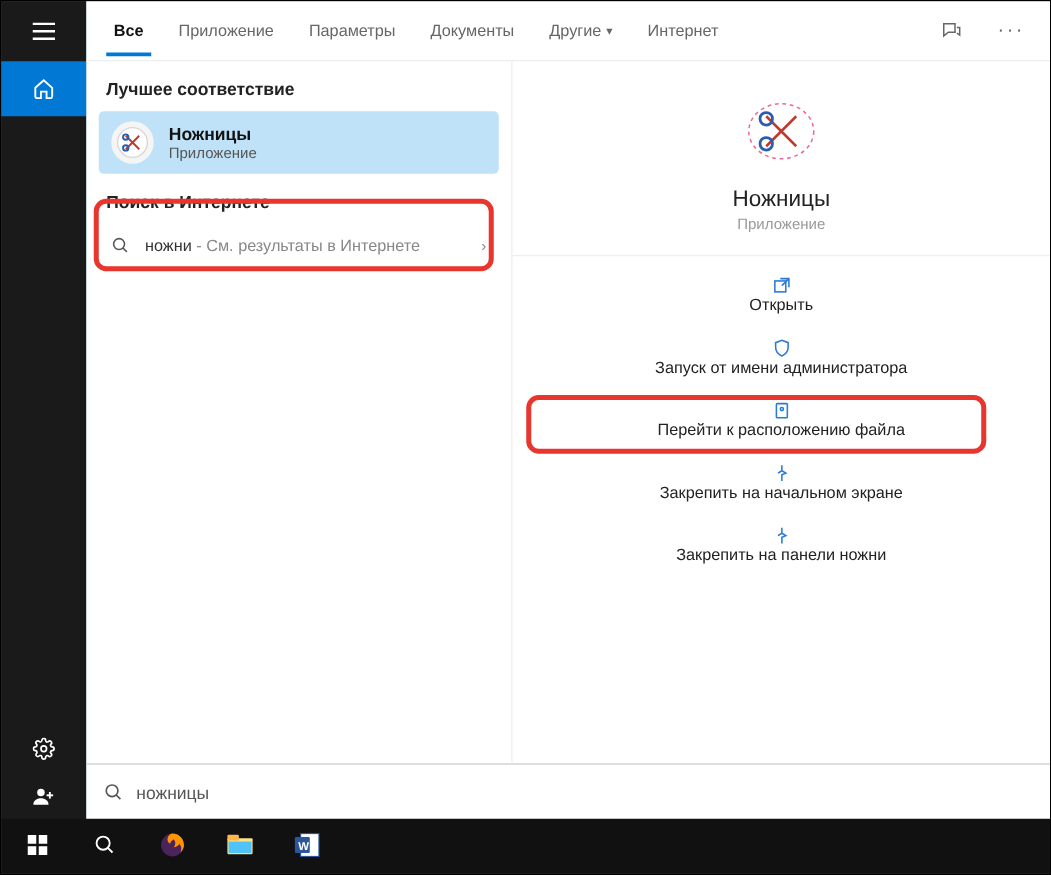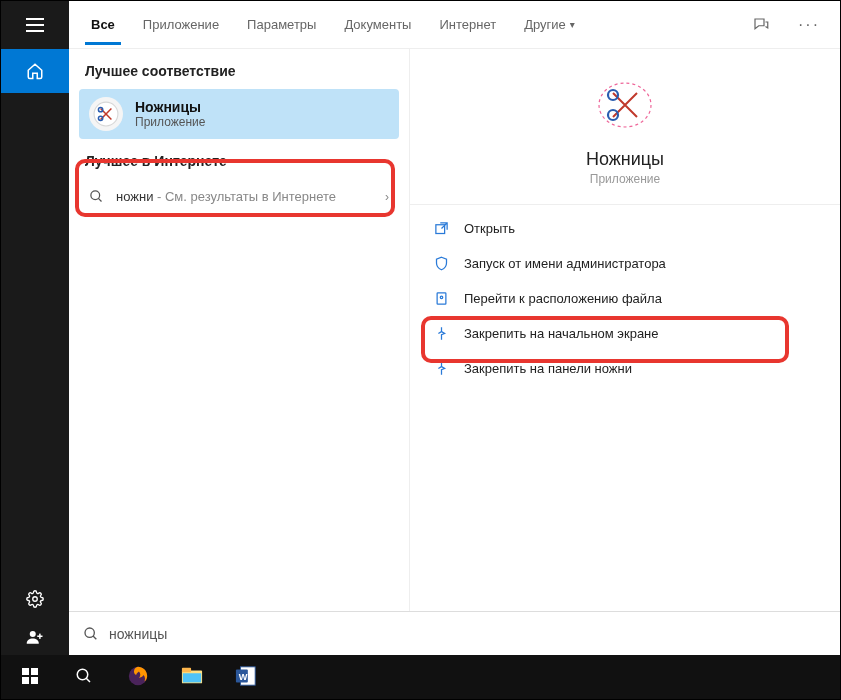--- a/index.html
+++ b/index.html
@@ -43,21 +43,21 @@
   .web-row .muted { color: #888; }
   .chev { margin-left: auto; color: #888; font-size: 12px; }
 
   
   .detail { text-align: center; padding-top: 24px; }
   .detail-icon { display: inline-flex; align-items: center; justify-content: center; margin-bottom: 12px; }
   .detail-title { font-size: 18px; color: #222; font-weight: 400; margin-bottom: 2px; }
   .detail-sub { font-size: 12px; color: #999; margin-bottom: 18px; }
   .detail-sep { border-top: 1px solid #eee; margin: 0; }
   .action-list { padding: 6px 14px; }
-  .action { display: flex; align-items: center; gap: 14px; padding: 10px 8px; font-size: 13px; color: #222; }
+  .action { display: flex; align-items: center; padding: 10px 8px; font-size: 13px; color: #222; flex-direction: column; }
   .action .aicon { width: 18px; display: flex; justify-content: center; color: #2a7ad8; font-size: 15px; }
 
   
   .searchbox { position: absolute; left: 68px; right: 0; top: 610px; height: 45px; background: #fff; border-top: 1px solid #ddd; display: flex; align-items: center; padding: 0 14px; gap: 10px; font-size: 14px; color: #555; }
   .searchbox .qicon { color: #666; font-size: 15px; }
 
   
   .taskbar { position: absolute; left: 0; right: 0; bottom: 0; height: 44px; background: #111; display: flex; align-items: center; gap: 8px; padding: 0 6px; }
   .tbtn { width: 46px; height: 36px; display: flex; align-items: center; justify-content: center; color: #fff; font-size: 16px; border-bottom: 2px solid transparent; }
   .tbtn.start svg { fill: #fff; }
@@ -102,25 +102,25 @@
       </div>
     </div>
   </div>
 
   <div class="panel">
     <div class="tabs">
       <div class="tab active">Все</div>
       <div class="tab">Приложение</div>
       <div class="tab">Параметры</div>
       <div class="tab">Документы</div>
-      <div class="tab">Интернет</div>
       <div class="tab">
         <span>Другие</span>
         <span class="tab-caret">▾</span>
       </div>
+      <div class="tab">Интернет</div>
       <div class="tabs-right">
         <div>
           <svg width="18" height="18" viewBox="0 0 24 24" fill="none" stroke="#666" stroke-width="1.6">
               <path d="M4 4h12v9H9l-5 4V4z"></path>
               <path d="M18 8h3v8l-3-2"></path>
             </svg>
         </div>
         <div style="font-size:16px; letter-spacing:2px;">···</div>
       </div>
     </div>
@@ -138,21 +138,21 @@
                 <circle cx="7" cy="16" r="2" fill="none" stroke="#2a5db0" stroke-width="1.4"></circle>
                 <circle cx="7" cy="8" r="2" fill="none" stroke="#2a5db0" stroke-width="1.4"></circle>
               </svg>
           </div>
           <div class="result-text">
             <div class="result-title">Ножницы</div>
             <div class="result-sub">Приложение</div>
           </div>
         </div>
 
-        <div class="section-header">Лучшее в Интернете</div>
+        <div class="section-header">Поиск в Интернете</div>
 
         <div class="web-row">
           <span>
             <svg width="15" height="15" viewBox="0 0 24 24" fill="none" stroke="#555" stroke-width="2">
                 <circle cx="10" cy="10" r="7"></circle>
                 <line x1="20" y1="20" x2="15" y2="15"></line>
               </svg>
           </span>
           <span><span>ножни</span><span class="muted"> - См. результаты в Интернете</span></span>
           <span class="chev">›</span>

